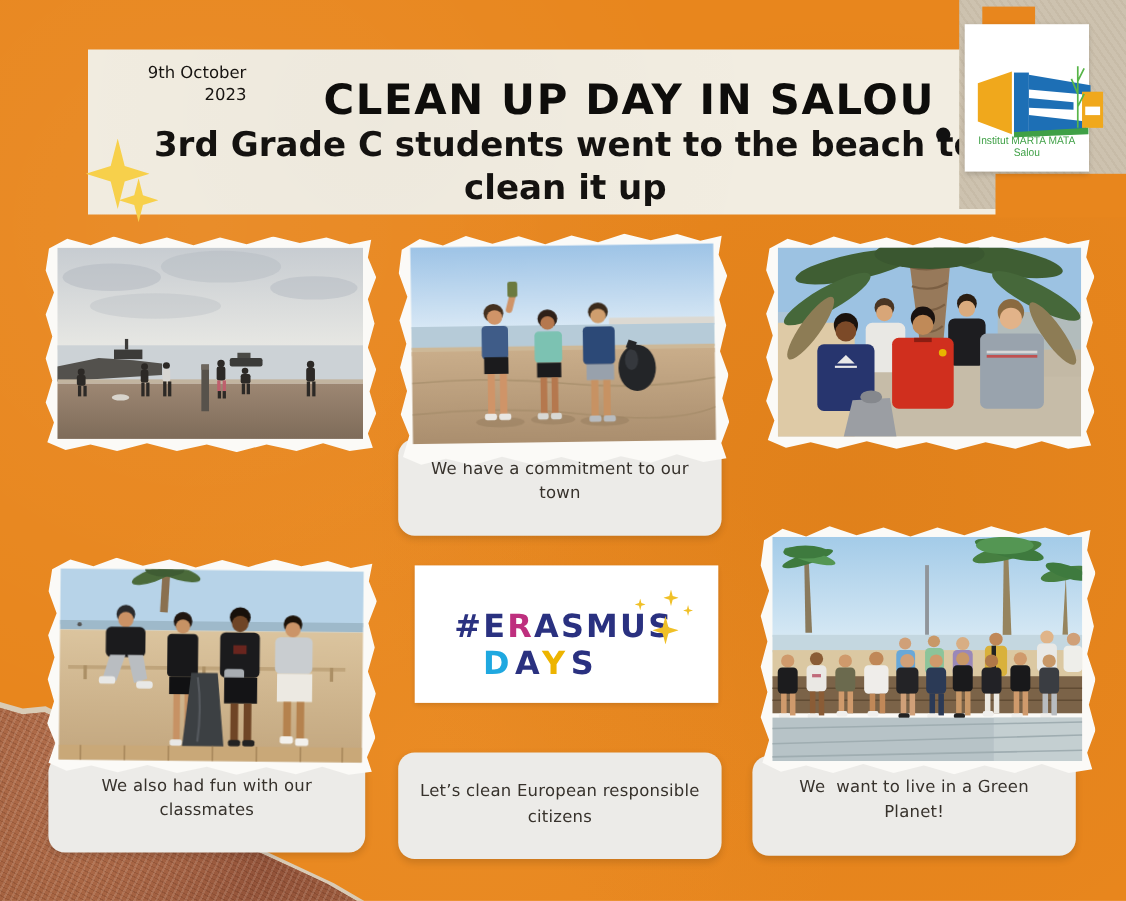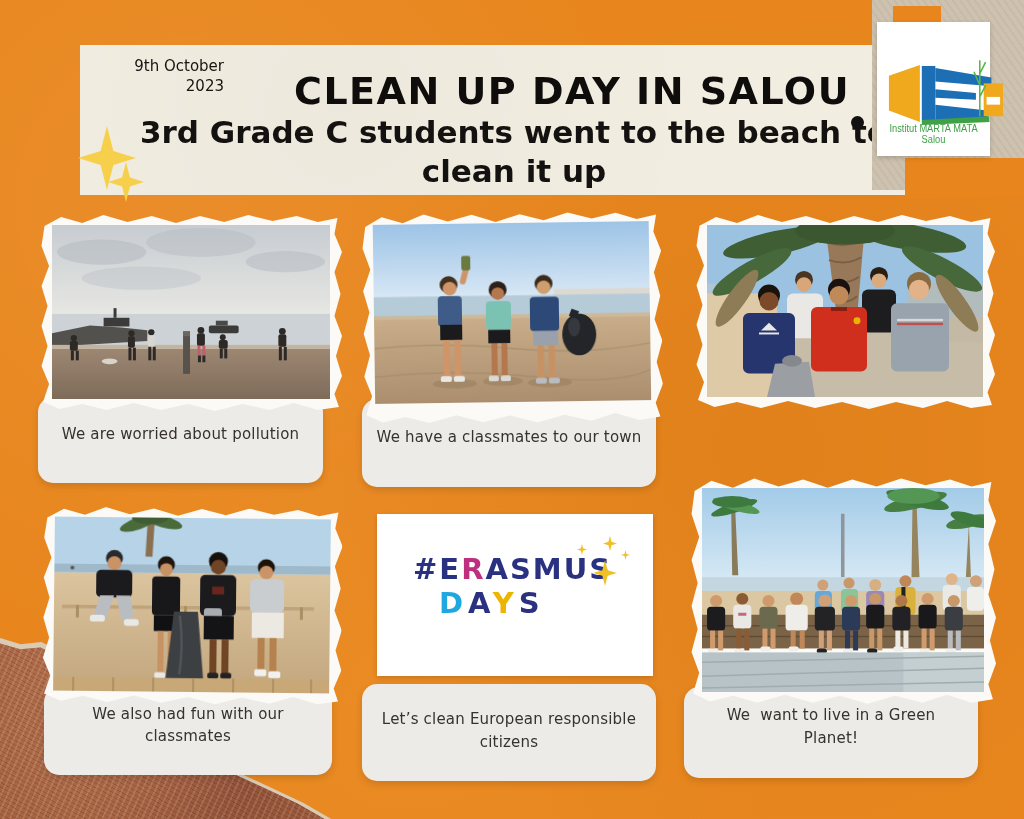--- a/index.html
+++ b/index.html
@@ -57,21 +57,21 @@
   .caption-card .cap{font-size:15px;letter-spacing:0.2px;color:#37322c;text-align:center;
     white-space:pre-wrap;padding:0 14px 12px 14px;line-height:1.5;}
   #cap1{left:38px;top:397px;width:285px;height:86px;}
   #cap2{left:362px;top:399px;width:294px;height:88px;}
   #cap3{left:684px;top:397px;width:292px;height:88px;}
   #cap4{left:44px;top:687px;width:288px;height:88px;}
   #cap5{left:362px;top:684px;width:294px;height:97px;}
   #cap5 .cap{max-width:258px;padding-bottom:4px;}
   #cap6{left:684px;top:687px;width:294px;height:91px;}
   
-  .erasmus-card{position:absolute;left:377px;top:514px;width:276px;height:162px;background:#fff;z-index:3;
+  .erasmus-card{position:absolute;left:377px;top:514px;width:276px;height:125px;background:#fff;z-index:3;
     box-shadow:0 2px 5px rgba(0,0,0,0.15);}
   .er-line{position:absolute;font-weight:800;font-size:29px;letter-spacing:2px;}
   .er-line1{left:36px;top:38px;}
   .er-line2{left:62px;top:72px;letter-spacing:5px;}
   .er-star-big{left:216px;top:46px;width:24px;height:26px;background:#F0C027;}
   .er-star-s1{left:200px;top:30px;width:10px;height:11px;background:#F0C027;}
   .er-star-s2{left:226px;top:22px;width:14px;height:15px;background:#F0C027;}
   .er-star-s3{left:244px;top:36px;width:9px;height:10px;background:#F0C027;}
   
   .rust-edge{position:absolute;left:0;top:618px;width:345px;height:201px;z-index:1;background:#D9CBB6;
@@ -179,23 +179,20 @@
         <circle cx="232" cy="110" r="3.4"></circle>
             <rect x="228" y="113" width="8" height="13" rx="2"></rect>
             <rect x="228.5" y="126" width="3" height="14"></rect>
             <rect x="233.5" y="126" width="3" height="14"></rect>
       </g>
       <rect x="132" y="110" width="7" height="44" fill="#57524b"></rect>
       <rect x="132" y="110" width="7" height="5" fill="#6e675e"></rect>
     </svg>
       </div>
   </div>
-  <div class="caption-card" id="cap1">
-    <div class="cap">We are worried about pollution</div>
-  </div>
 
   <div class="torn" id="photo2">
     <div class="ph">
         <svg viewBox="0 0 276 188" preserveAspectRatio="none">
       <defs>
         <linearGradient id="p2sky" x1="0" y1="0" x2="0" y2="1">
               <stop offset="0" stop-color="#9dc3e6"></stop>
               <stop offset="1" stop-color="#d8e8f5"></stop>
             </linearGradient>
         <linearGradient id="p2sand" x1="0" y1="0" x2="0" y2="1">
@@ -239,21 +236,21 @@
           <rect x="174" y="129" width="6.5" height="36" fill="#c79263"></rect>
       <rect x="161" y="163" width="11" height="6" rx="2" fill="#b8bcc0"></rect>
           <rect x="174" y="163" width="11" height="6" rx="2" fill="#b8bcc0"></rect>
       <ellipse cx="205" cy="118" rx="17" ry="22" fill="#232528"></ellipse>
       <ellipse cx="200" cy="110" rx="6" ry="10" fill="#3a3d42" opacity=".8"></ellipse>
       <rect x="196" y="92" width="8" height="8" fill="#232528" transform="rotate(20 200 96)"></rect>
     </svg>
       </div>
   </div>
   <div class="caption-card" id="cap2">
-    <div class="cap">We have a classmates to our town</div>
+    <div class="cap">We have a commitment to our town</div>
   </div>
 
   <div class="torn" id="photo3">
     <div class="ph">
         <svg viewBox="0 0 276 176" preserveAspectRatio="none">
       <rect width="276" height="176" fill="#c6bca8"></rect>
       <rect width="276" height="95" fill="#9cc2e2"></rect>
       <rect x="0" y="60" width="40" height="12" fill="#b8c8d4" opacity=".7"></rect>
       <rect x="0" y="70" width="70" height="106" fill="#decaa6"></rect>
       <rect x="200" y="60" width="76" height="60" fill="#c2b8a4" opacity=".6"></rect>

